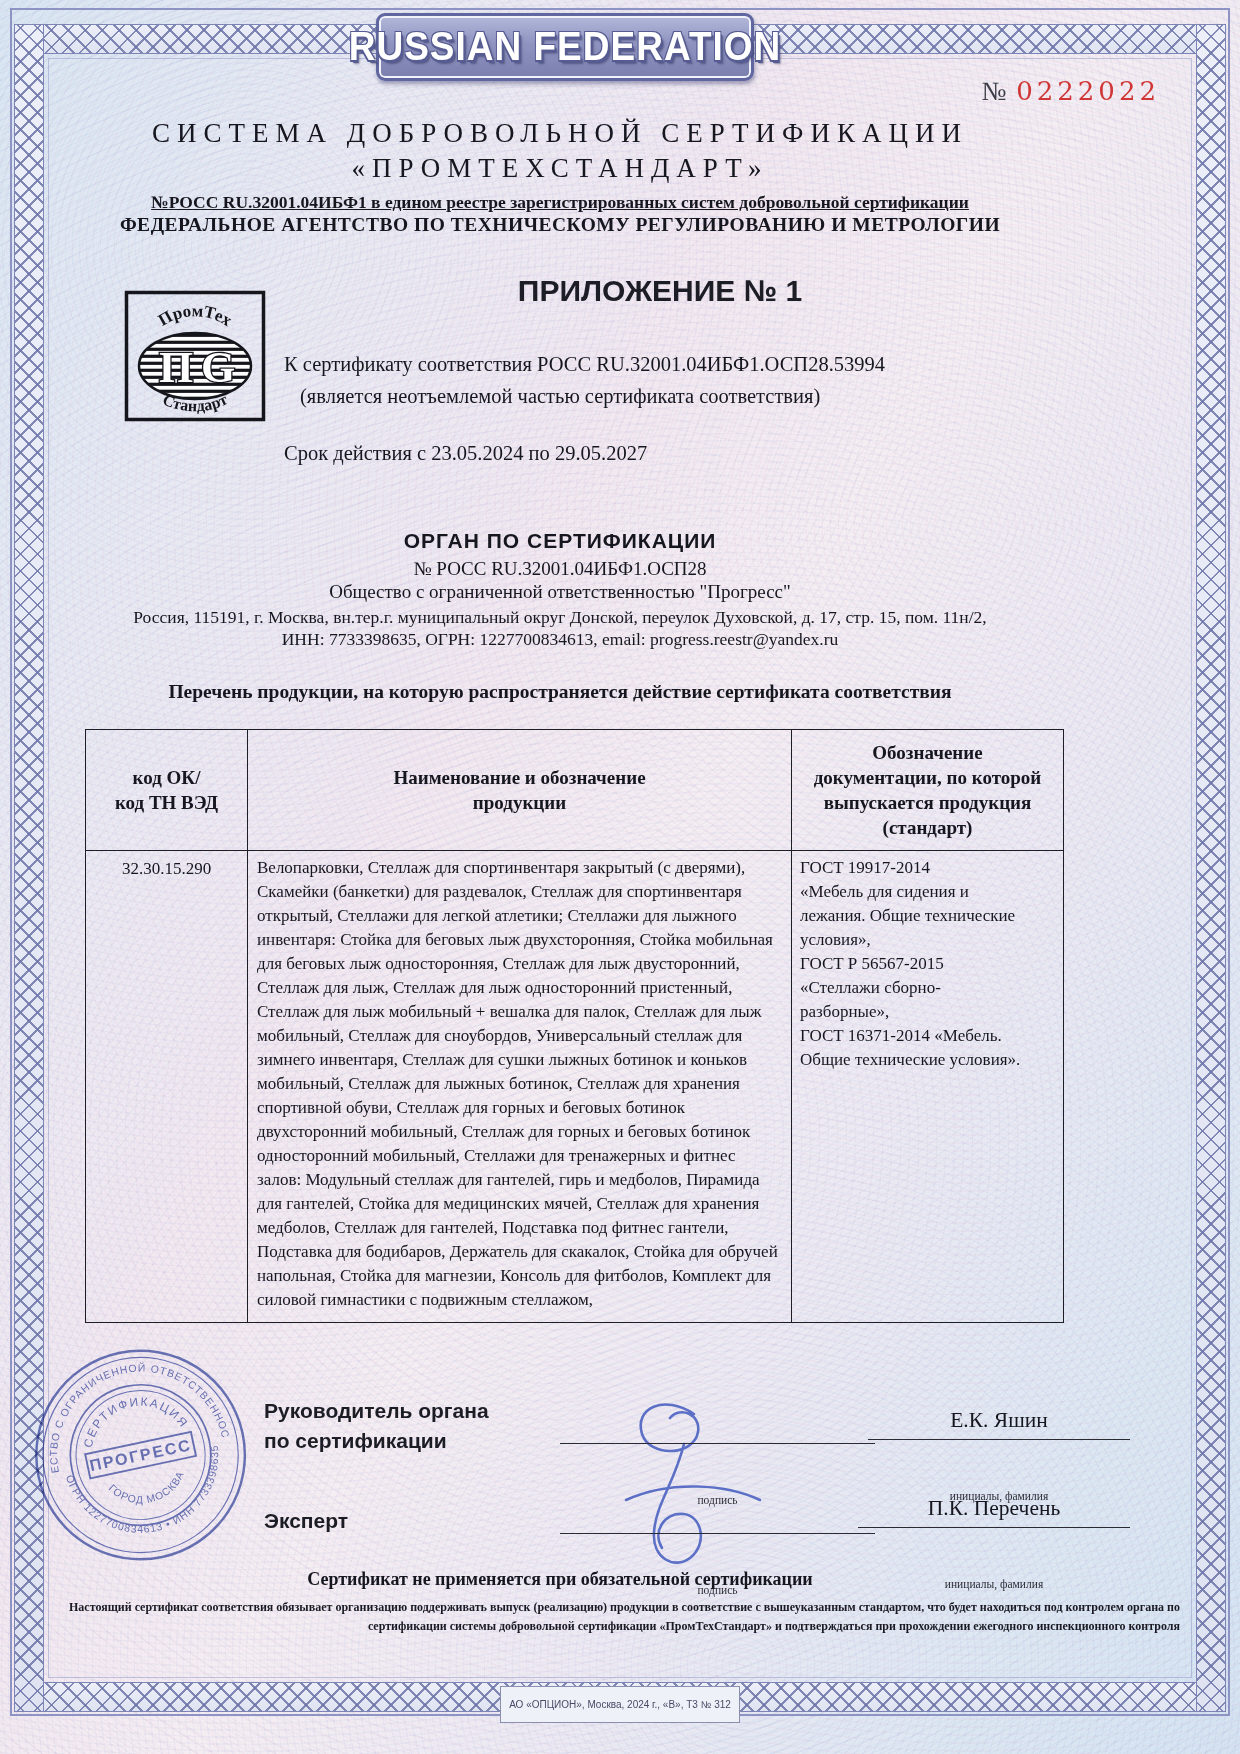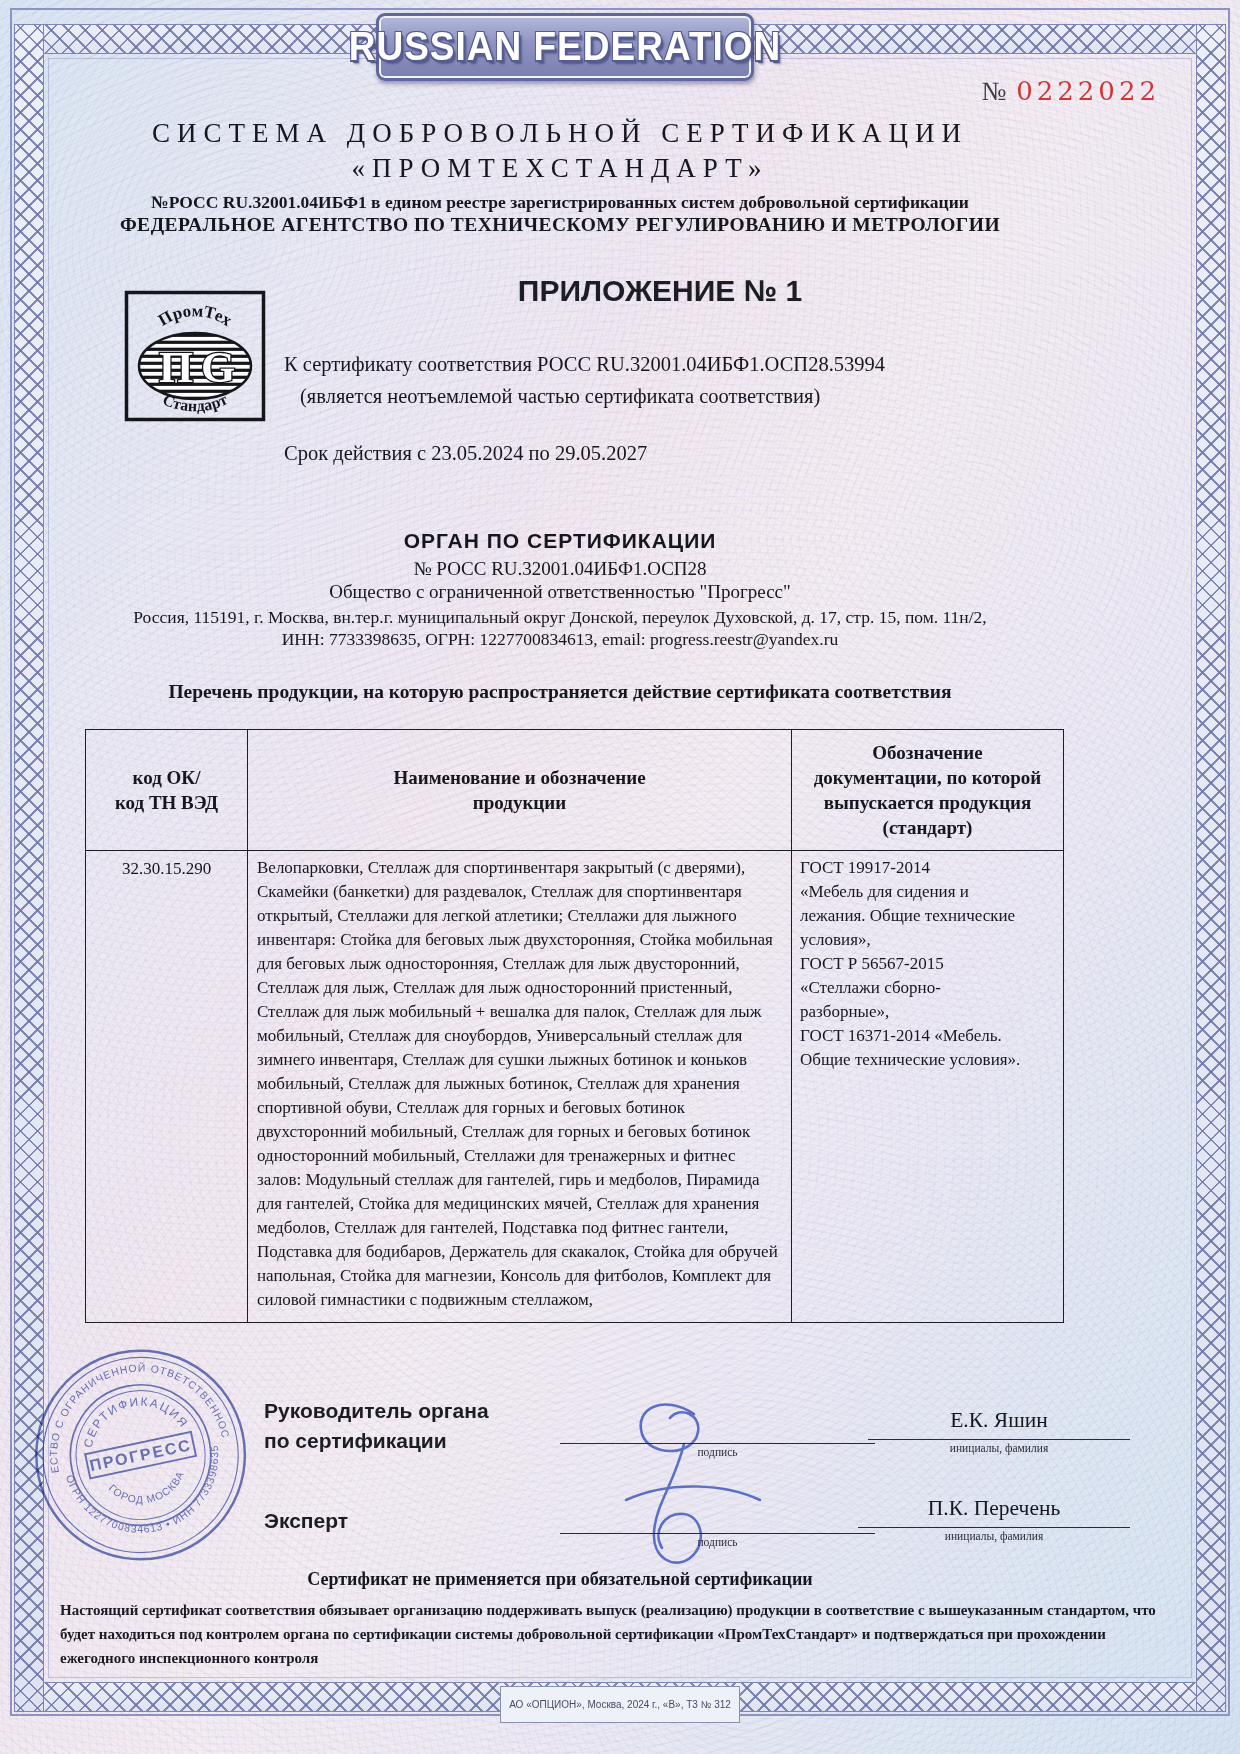--- a/index.html
+++ b/index.html
@@ -46,21 +46,21 @@
   }
   
   .serial{position:absolute;top:76px;right:80px;white-space:nowrap;z-index:4;}
   .serial-prefix{font-family:"Liberation Serif",serif;font-size:26px;color:#3c3c48;margin-right:10px;}
   .serial-digits{font-family:"DejaVu Serif",serif;font-size:26px;color:var(--accent-red,#d03636);letter-spacing:4px;}
 
   
   .cline{position:absolute;left:0;width:1120px;text-align:center;}
   .hdr1{top:118px;font-size:27px;letter-spacing:7px;}
   .hdr2{top:153px;font-size:27px;letter-spacing:7px;}
-  .hdr3{top:192px;font-size:17.5px;font-weight:bold;}
+  .hdr3{top:192px;font-size:17.5px;font-weight:bold;text-decoration:underline;}
   .hdr4{top:214px;font-size:19.5px;font-weight:bold;letter-spacing:.5px;}
 
   .annex-title{position:absolute;left:200px;top:274px;width:920px;text-align:center;
     font-family:"Liberation Sans",sans-serif;font-weight:bold;font-size:30px;color:#1d1d26;}
 
   .logo-box{position:absolute;left:124px;top:290px;}
 
   .annex-line{position:absolute;left:284px;font-size:20.5px;}
   .annex-l1{top:353px;}
   .annex-l2{top:385px;margin-left:16px;}
@@ -85,28 +85,28 @@
   
   .stamp{position:absolute;left:32px;top:1346px;transform:rotate(-12deg);opacity:.78;mix-blend-mode:multiply;}
   .autograph{position:absolute;left:598px;top:1392px;opacity:.9;}
 
   .sig-role{position:absolute;left:264px;font-family:"Liberation Sans",sans-serif;font-weight:bold;font-size:21px;line-height:1.45;white-space:pre-line;color:#1c1c25;}
   .sig-role-1{top:1396px;}
   .sig-role-2{top:1506px;}
   .sig-field{position:absolute;text-align:center;}
   .sig-field .value{height:31px;font-size:21.5px;}
   .sig-field .rule{border-top:1.7px solid #2a2a33;}
-  .sig-field .caption{font-size:11.5px;color:#2e2e38;padding-top:2px;}
+  .sig-field .caption{font-size:11.5px;color:#2e2e38;padding-top:2px;margin-top:48px;}
   .f-sign1{left:560px;top:1412px;width:315px;}
   .f-name1{left:868px;top:1408px;width:262px;}
   .f-sign2{left:560px;top:1502px;width:315px;}
   .f-name2{left:858px;top:1496px;width:272px;}
 
   .no-mandatory{top:1569px;font-weight:bold;font-size:18px;}
-  .fine-print{position:absolute;left:60px;width:1120px;top:1598px;text-align:left;font-weight:bold;font-size:15px;line-height:1.6;color:#1a1a24;}
+  .fine-print{position:absolute;left:60px;width:1120px;top:1598px;text-align:right;font-weight:bold;font-size:12px;line-height:1.6;color:#1a1a24;}
   .printer-row{position:absolute;left:0;width:1240px;top:1686px;text-align:center;z-index:6;}
   .printer-chip{display:inline-block;background:#eef1f8;border:1px solid #8a8fae;padding:12px 8px;font-family:"Liberation Sans",sans-serif;font-size:10px;color:#4a4a66;}
 </style>
 </head>
 <body>
 
 <div class="page">
 
   <div class="frame-outline"></div>
   <div class="band band-top"></div>

